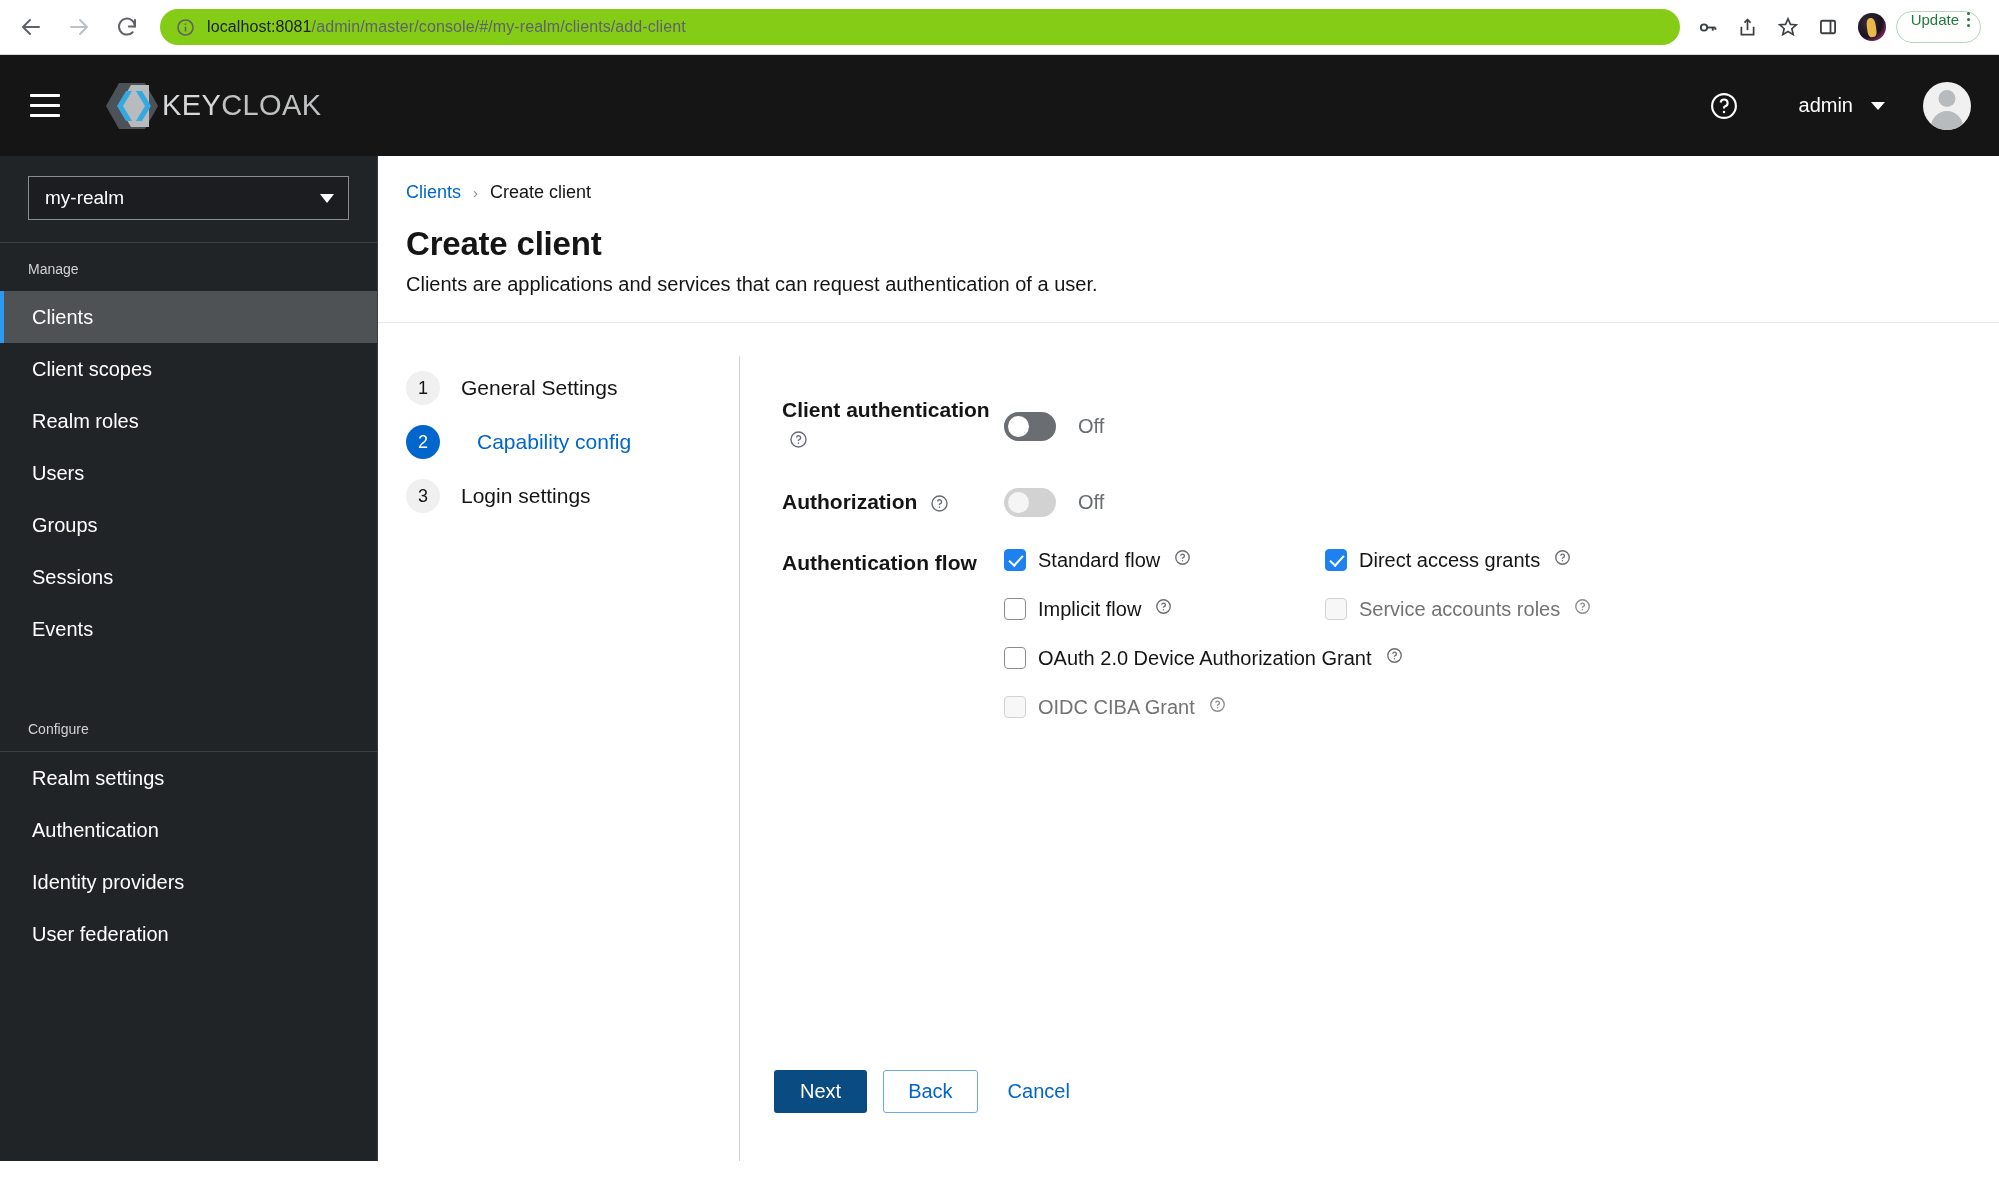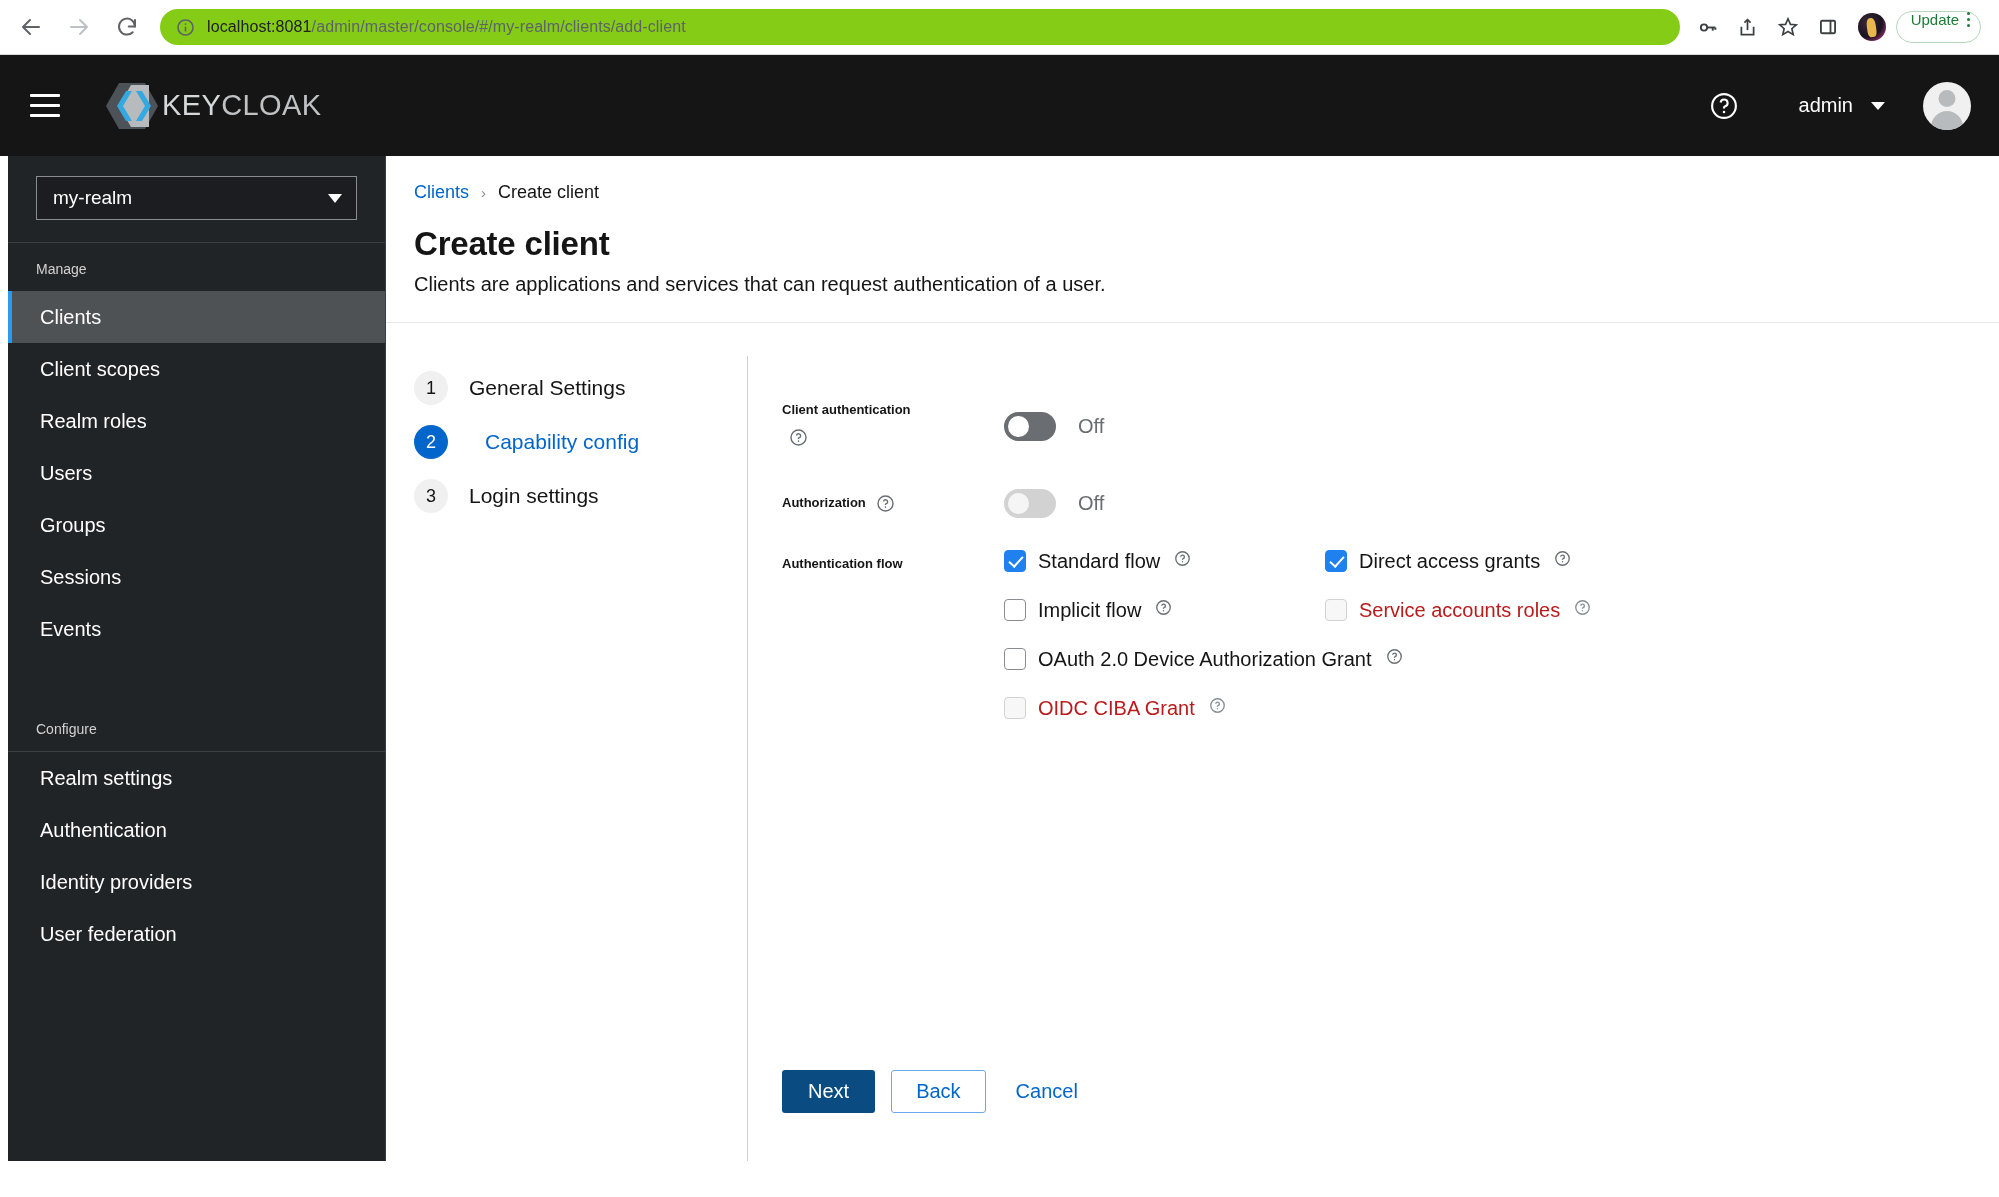--- a/index.html
+++ b/index.html
@@ -118,21 +118,21 @@
     transform: translateX(-50%);
     width: 17px; height: 17px; border-radius: 50%; background: #b8bbbe;
   }
   .avatar-kc::after {
     content: ""; position: absolute; left: 50%; top: 29px;
     transform: translateX(-50%);
     width: 32px; height: 26px; border-radius: 16px 16px 0 0; background: #b8bbbe;
   }
 
   
-  .layout { display: flex; height: 1005px; padding-left: 8px; }
+  .layout { display: flex; height: 1005px; }
 
   
   .sidebar {
     width: 378px; background: #212427; flex-shrink: 0;
     border-right: 1px solid #3c3f42;
     display: flex; flex-direction: column;
   }
   .realm-select-wrap { padding: 20px 28px 22px 28px; border-bottom: 1px solid #3c3f42; }
   .realm-select {
     height: 44px; border: 1px solid #8a8d90;
@@ -192,22 +192,23 @@
   .form-panel {
     flex: 1; border-left: 1px solid #d2d2d2;
     padding: 40px 0 0 34px;
     display: flex; flex-direction: column;
     min-width: 0;
   }
 
   .form-row { display: flex; margin-bottom: 32px; }
   .form-label {
     width: 222px; flex-shrink: 0;
-    font-size: 13px; font-weight: bold; color: #151515;
+    font-size: 21px; font-weight: bold; color: #151515;
     line-height: 28px;
+    margin-left: 8px;
   }
   .form-label .help { display: inline-flex; vertical-align: middle; margin-left: 7px; }
   .form-label .help-below { display: block; margin-top: 4px; }
   .form-control { display: flex; align-items: center; gap: 22px; }
 
   .toggle {
     width: 52px; height: 29px; border-radius: 15px;
     background: #6a6e73; position: relative; cursor: pointer; flex-shrink: 0;
   }
   .toggle.disabled { background: #d2d2d2; cursor: default; }
@@ -234,21 +235,21 @@
   }
   .cbox.checked { background: #1f80f0; border-color: #1f80f0; }
   .cbox.checked::after {
     content: ""; position: absolute;
     left: 7px; top: 2px; width: 6px; height: 12px;
     border: solid #fff; border-width: 0 2.6px 2.6px 0;
     transform: rotate(42deg);
   }
   .cbox.off { background: #f7f7f7; border-color: #d2d2d2; }
   .check-label { font-size: 20px; color: #151515; white-space: nowrap; }
-  .check.disabled .check-label { color: #b91c1c; }
+  .check.disabled .check-label { color: #737373; }
   .help-icon-sm { display: inline-flex; margin-left: 2px; }
 
   .wizard-actions {
     margin-top: auto; display: flex; align-items: center; gap: 16px;
     padding-bottom: 48px;
   }
   .btn {
     font-size: 20px; border: none; cursor: pointer;
     font-family: "Liberation Sans", sans-serif;
   }

